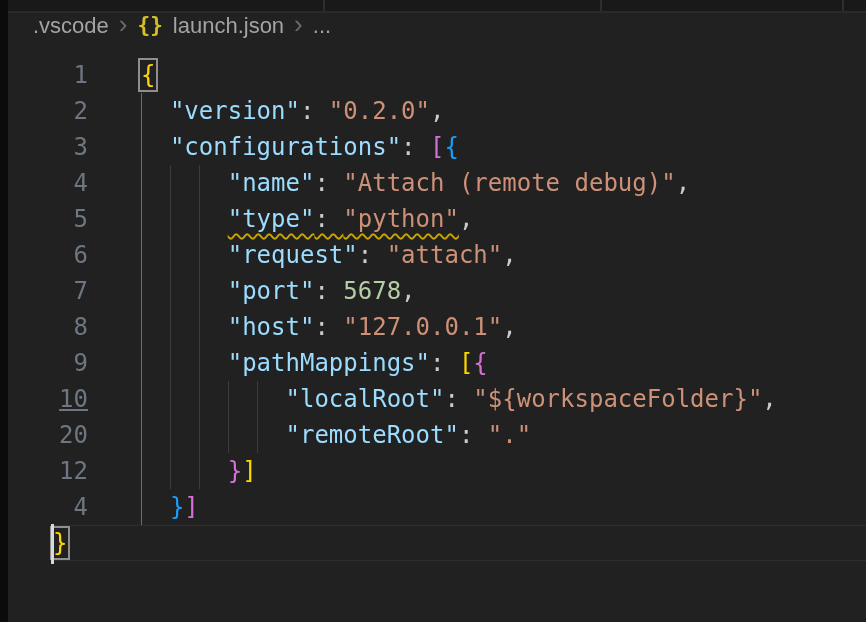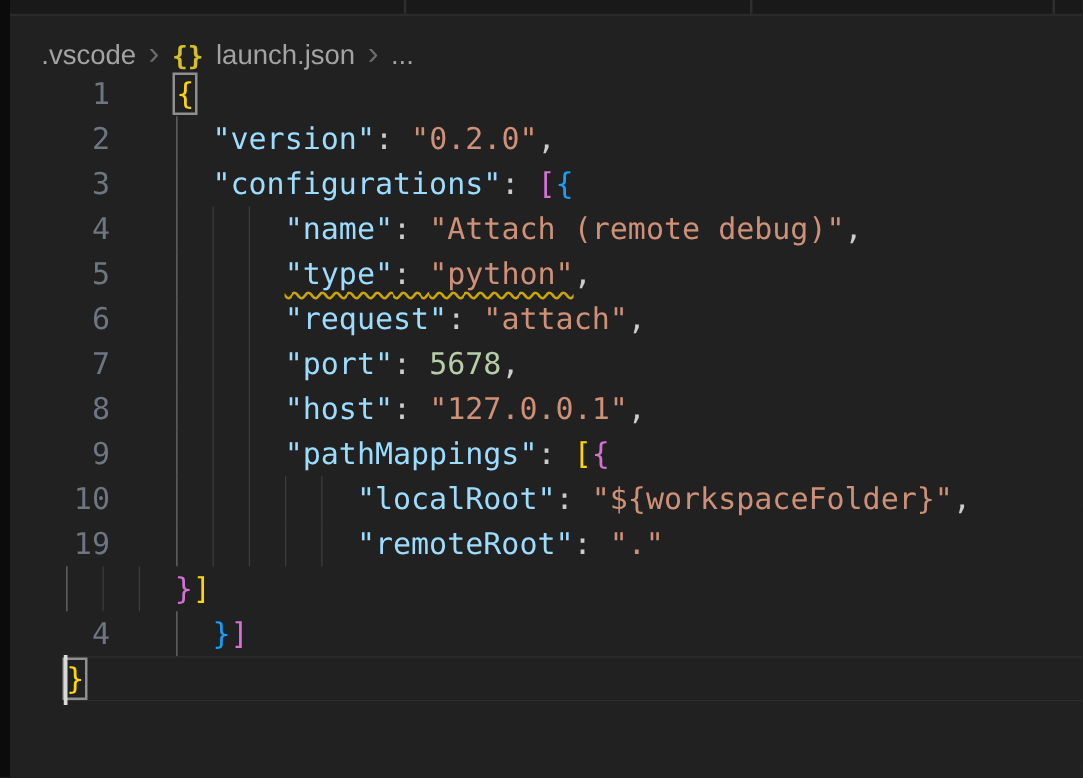--- a/index.html
+++ b/index.html
@@ -8,21 +8,21 @@
     background:#212121;font-family:"Liberation Sans",sans-serif;
   }
   
   .tabstrip{position:absolute;top:0;left:0;right:0;height:11px;background:#191919;border-bottom:2px solid #2a2a2a;}
   .tabstrip .divider{position:absolute;top:0;width:2px;height:11px;background:#2e2e2e;}
   
   .leftstrip{position:absolute;top:0;left:0;bottom:0;width:8px;background:#0b0b0b;z-index:6;}
   
   .breadcrumb{
     position:absolute;top:13px;left:0;right:0;height:44px;
-    display:flex;align-items:flex-end;padding-left:33px;gap:10px;
+    display:flex;align-items:flex-start;padding-left:33px;gap:10px;
     font-size:22px;color:#a3a3a3;
   }
   .breadcrumb .sep{color:#6b6b6b;font-size:26px;line-height:1;transform:translateY(-2px);}
   .breadcrumb .json-icon{color:#d5c028;font-family:"DejaVu Sans Mono",monospace;font-size:21px;font-weight:bold;}
   
   .editor{position:absolute;top:57px;left:0;right:0;bottom:0;
     font-family:"DejaVu Sans Mono",monospace;font-size:24px;line-height:36px;}
   .row{display:flex;height:36px;position:relative;}
   .gutter{width:88px;flex:none;text-align:right;color:#6e7681;user-select:none;}
   .gutter.active{color:#c6c6c6;}
@@ -92,28 +92,29 @@
         </div>
         <div class="row">
           <div class="gutter" style="color: rgb(110, 118, 129);">8</div>
           <div class="code"><div class="guide active" style="left: 0ch; background: rgb(110, 110, 110);"></div><div class="guide" style="left: 2ch; background: rgb(60, 60, 60);"></div><div class="guide" style="left: 4ch; background: rgb(60, 60, 60);"></div><span style="color: rgb(204, 204, 204);">      </span><span style="color: rgb(156, 220, 254);">"host"</span><span style="color: rgb(204, 204, 204);">: </span><span style="color: rgb(206, 145, 120);">"127.0.0.1"</span><span style="color: rgb(204, 204, 204);">,</span></div>
         </div>
         <div class="row">
           <div class="gutter" style="color: rgb(110, 118, 129);">9</div>
           <div class="code"><div class="guide active" style="left: 0ch; background: rgb(110, 110, 110);"></div><div class="guide" style="left: 2ch; background: rgb(60, 60, 60);"></div><div class="guide" style="left: 4ch; background: rgb(60, 60, 60);"></div><span style="color: rgb(204, 204, 204);">      </span><span style="color: rgb(156, 220, 254);">"pathMappings"</span><span style="color: rgb(204, 204, 204);">: </span><span style="color: rgb(255, 215, 0);">[</span><span style="color: rgb(214, 112, 214);">{</span></div>
         </div>
         <div class="row">
-          <div class="gutter" style="color: rgb(110, 118, 129);">10</div>
+          <div class="gutter" style="color: rgb(110, 118, 129); text-decoration: underline;">10</div>
           <div class="code"><div class="guide active" style="left: 0ch; background: rgb(110, 110, 110);"></div><div class="guide" style="left: 2ch; background: rgb(60, 60, 60);"></div><div class="guide" style="left: 4ch; background: rgb(60, 60, 60);"></div><div class="guide" style="left: 6ch; background: rgb(60, 60, 60);"></div><div class="guide" style="left: 8ch; background: rgb(60, 60, 60);"></div><span style="color: rgb(204, 204, 204);">          </span><span style="color: rgb(156, 220, 254);">"localRoot"</span><span style="color: rgb(204, 204, 204);">: </span><span style="color: rgb(206, 145, 120);">"${workspaceFolder}"</span><span style="color: rgb(204, 204, 204);">,</span></div>
         </div>
         <div class="row">
-          <div class="gutter" style="color: rgb(110, 118, 129);">19</div>
+          <div class="gutter" style="color: rgb(110, 118, 129);">20</div>
           <div class="code"><div class="guide active" style="left: 0ch; background: rgb(110, 110, 110);"></div><div class="guide" style="left: 2ch; background: rgb(60, 60, 60);"></div><div class="guide" style="left: 4ch; background: rgb(60, 60, 60);"></div><div class="guide" style="left: 6ch; background: rgb(60, 60, 60);"></div><div class="guide" style="left: 8ch; background: rgb(60, 60, 60);"></div><span style="color: rgb(204, 204, 204);">          </span><span style="color: rgb(156, 220, 254);">"remoteRoot"</span><span style="color: rgb(204, 204, 204);">: </span><span style="color: rgb(206, 145, 120);">"."</span></div>
         </div>
         <div class="row">
+          <div class="gutter" style="color: rgb(110, 118, 129);">12</div>
           <div class="code"><div class="guide active" style="left: 0ch; background: rgb(110, 110, 110);"></div><div class="guide" style="left: 2ch; background: rgb(60, 60, 60);"></div><div class="guide" style="left: 4ch; background: rgb(60, 60, 60);"></div><span style="color: rgb(204, 204, 204);">      </span><span style="color: rgb(214, 112, 214);">}</span><span style="color: rgb(255, 215, 0);">]</span></div>
         </div>
         <div class="row">
           <div class="gutter" style="color: rgb(110, 118, 129);">4</div>
           <div class="code"><div class="guide active" style="left: 0ch; background: rgb(110, 110, 110);"></div><span style="color: rgb(204, 204, 204);">  </span><span style="color: rgb(23, 159, 255);">}</span><span style="color: rgb(214, 112, 214);">]</span></div>
         </div>
         <div class="row">
           <div class="code"><div class="linehl"></div><span class="bracket-box cursor" style="color: rgb(255, 215, 0);">}</span></div>
         </div>
       </div>

